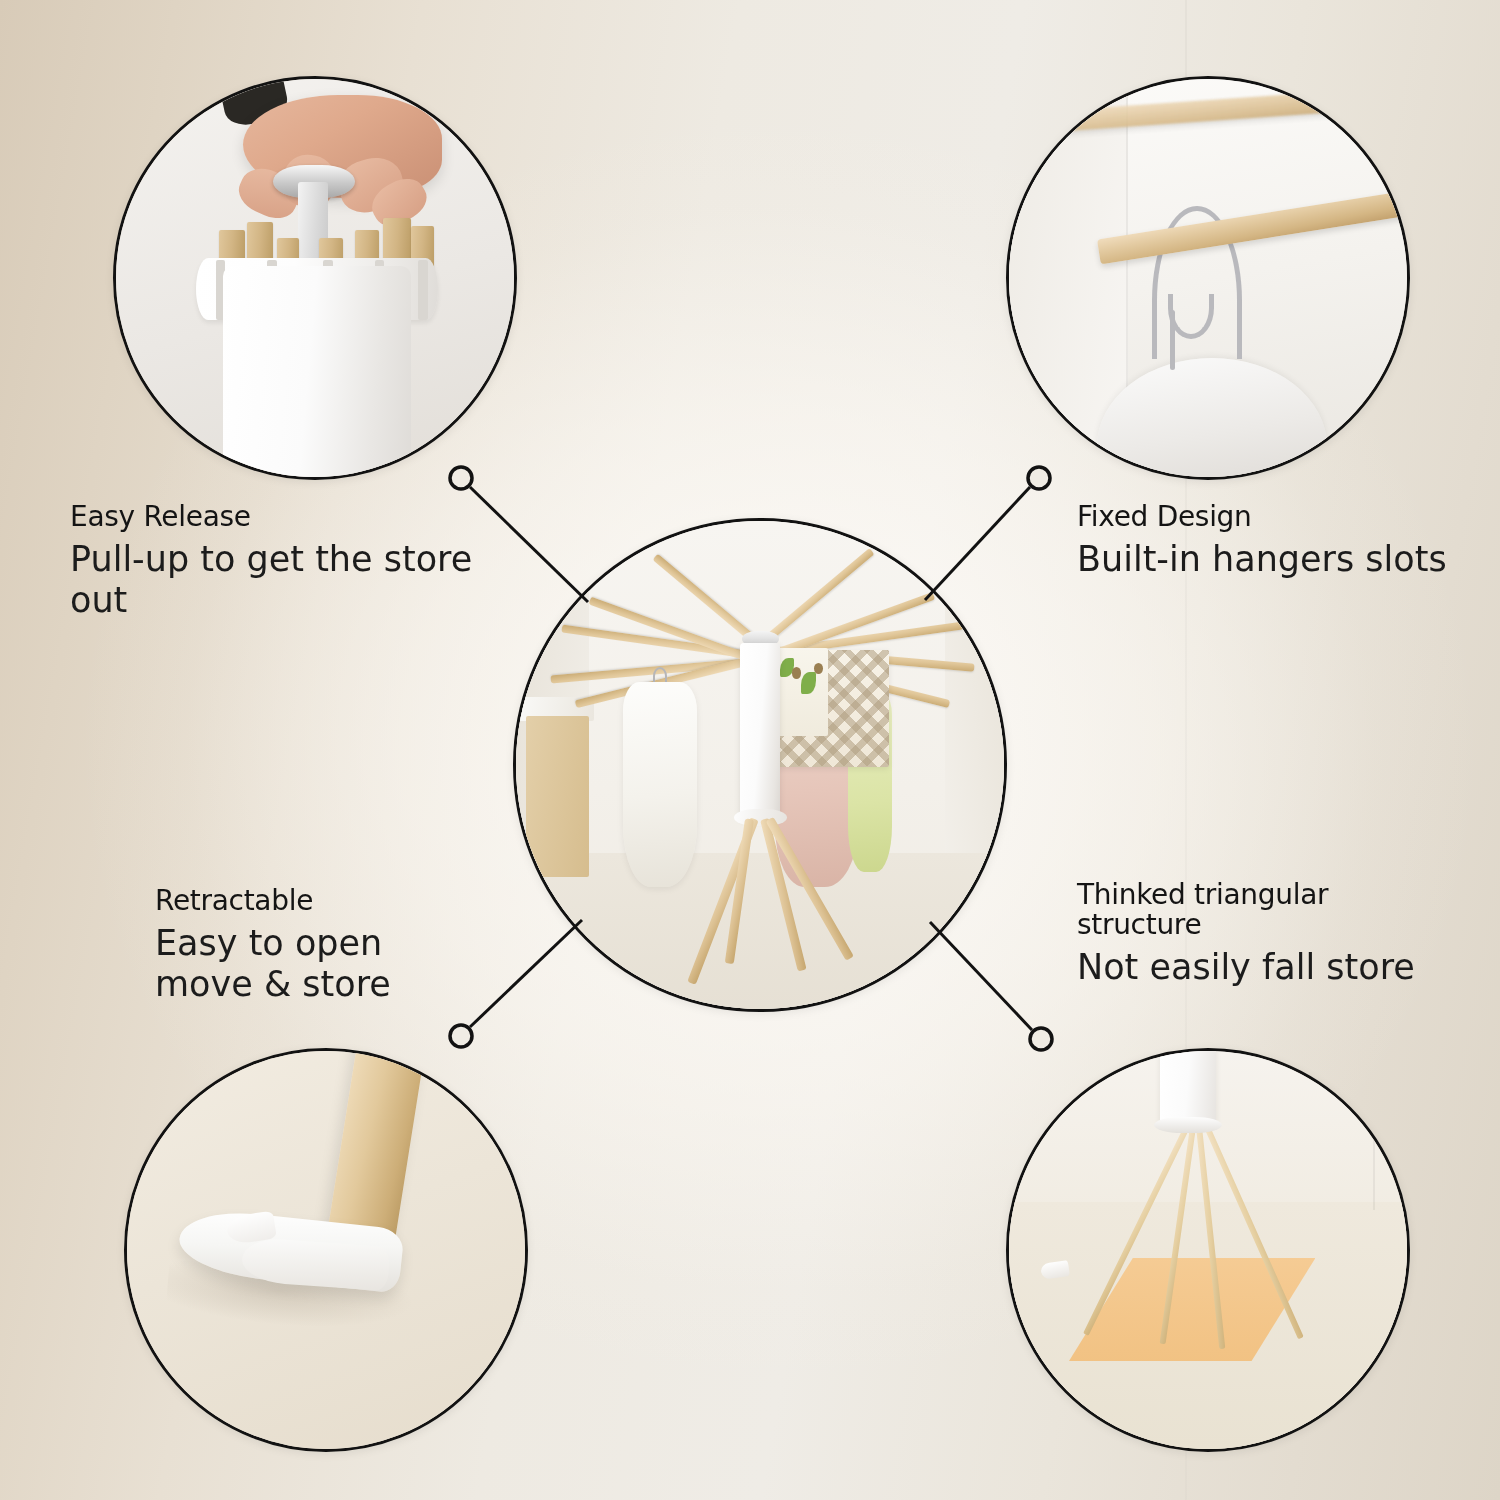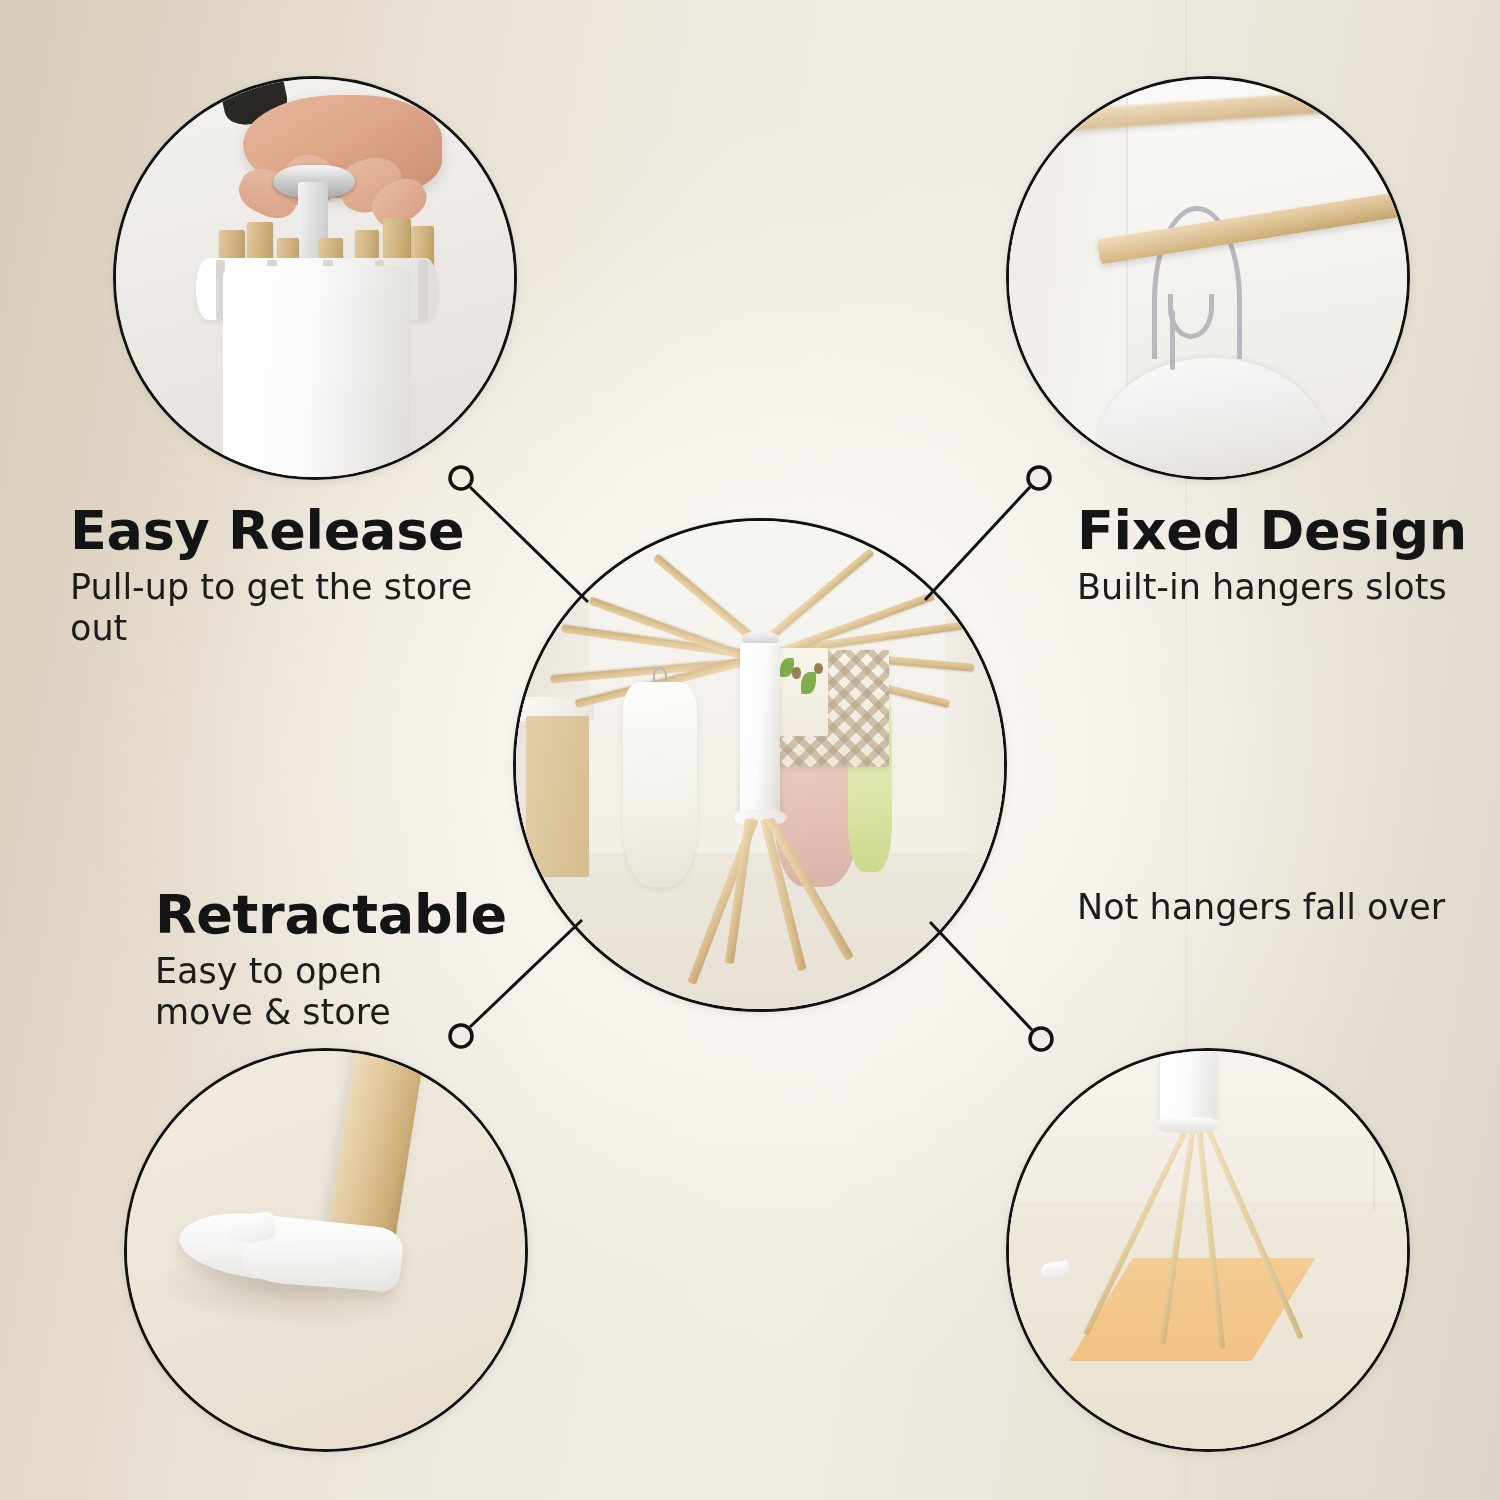--- a/index.html
+++ b/index.html
@@ -20,21 +20,21 @@
   
   .circ{position:absolute;border-radius:50%;overflow:hidden;border:3px solid #121212;
         box-shadow:0 2px 10px rgba(0,0,0,0.08);}
   .circ .scene{position:absolute;inset:0;}
 
   
   #wires{position:absolute;inset:0;width:1500px;height:1500px;pointer-events:none;}
 
   
   .tblock{position:absolute;color:#141414;}
-  .tblock .h{font-weight:bold;font-size:54px;line-height:1.07;letter-spacing:-0.3px;white-space:pre-line;}
+  .tblock .h{font-weight:normal;font-size:28px;line-height:1.07;letter-spacing:-0.3px;white-space:pre-line;}
   .tblock .s{font-weight:normal;font-size:35px;line-height:1.17;margin-top:7px;white-space:pre-line;color:#1c1c1c;}
 
   
   .s1{background:linear-gradient(165deg,#f4f2ef 0%,#ebe8e4 55%,#e2ded8 100%);}
   .s1 .hub{position:absolute;left:27%;top:47%;width:47%;height:62%;
            background:linear-gradient(95deg,#ffffff 0%,#fbfbfb 45%,#e9e7e4 78%,#dedbd7 100%);
            border-radius:10px 10px 4px 4px;}
   .s1 .collar{position:absolute;left:20%;top:45%;width:61%;height:15.5%;
            background:linear-gradient(95deg,#ffffff 0%,#fdfdfd 40%,#eceae7 80%,#dfdcd8 100%);
            border-radius:16px/40px;box-shadow:0 3px 5px rgba(0,0,0,0.07);}
@@ -311,16 +311,18 @@
     <div class="s">Easy to open
 move &amp; store</div>
   </div>
 
   <div class="tblock" style="left:1077px;top:502px;width:400px;">
     <div class="h">Fixed Design</div>
     <div class="s">Built-in hangers slots</div>
   </div>
 
   <div class="tblock" style="left:1077px;top:880px;width:412px;">
-    <div class="s">Not hangers fall over</div>
+    <div class="h">Thinked triangular
+structure</div>
+    <div class="s">Not easily fall store</div>
   </div>
 
 </div>
 
 </body></html>

